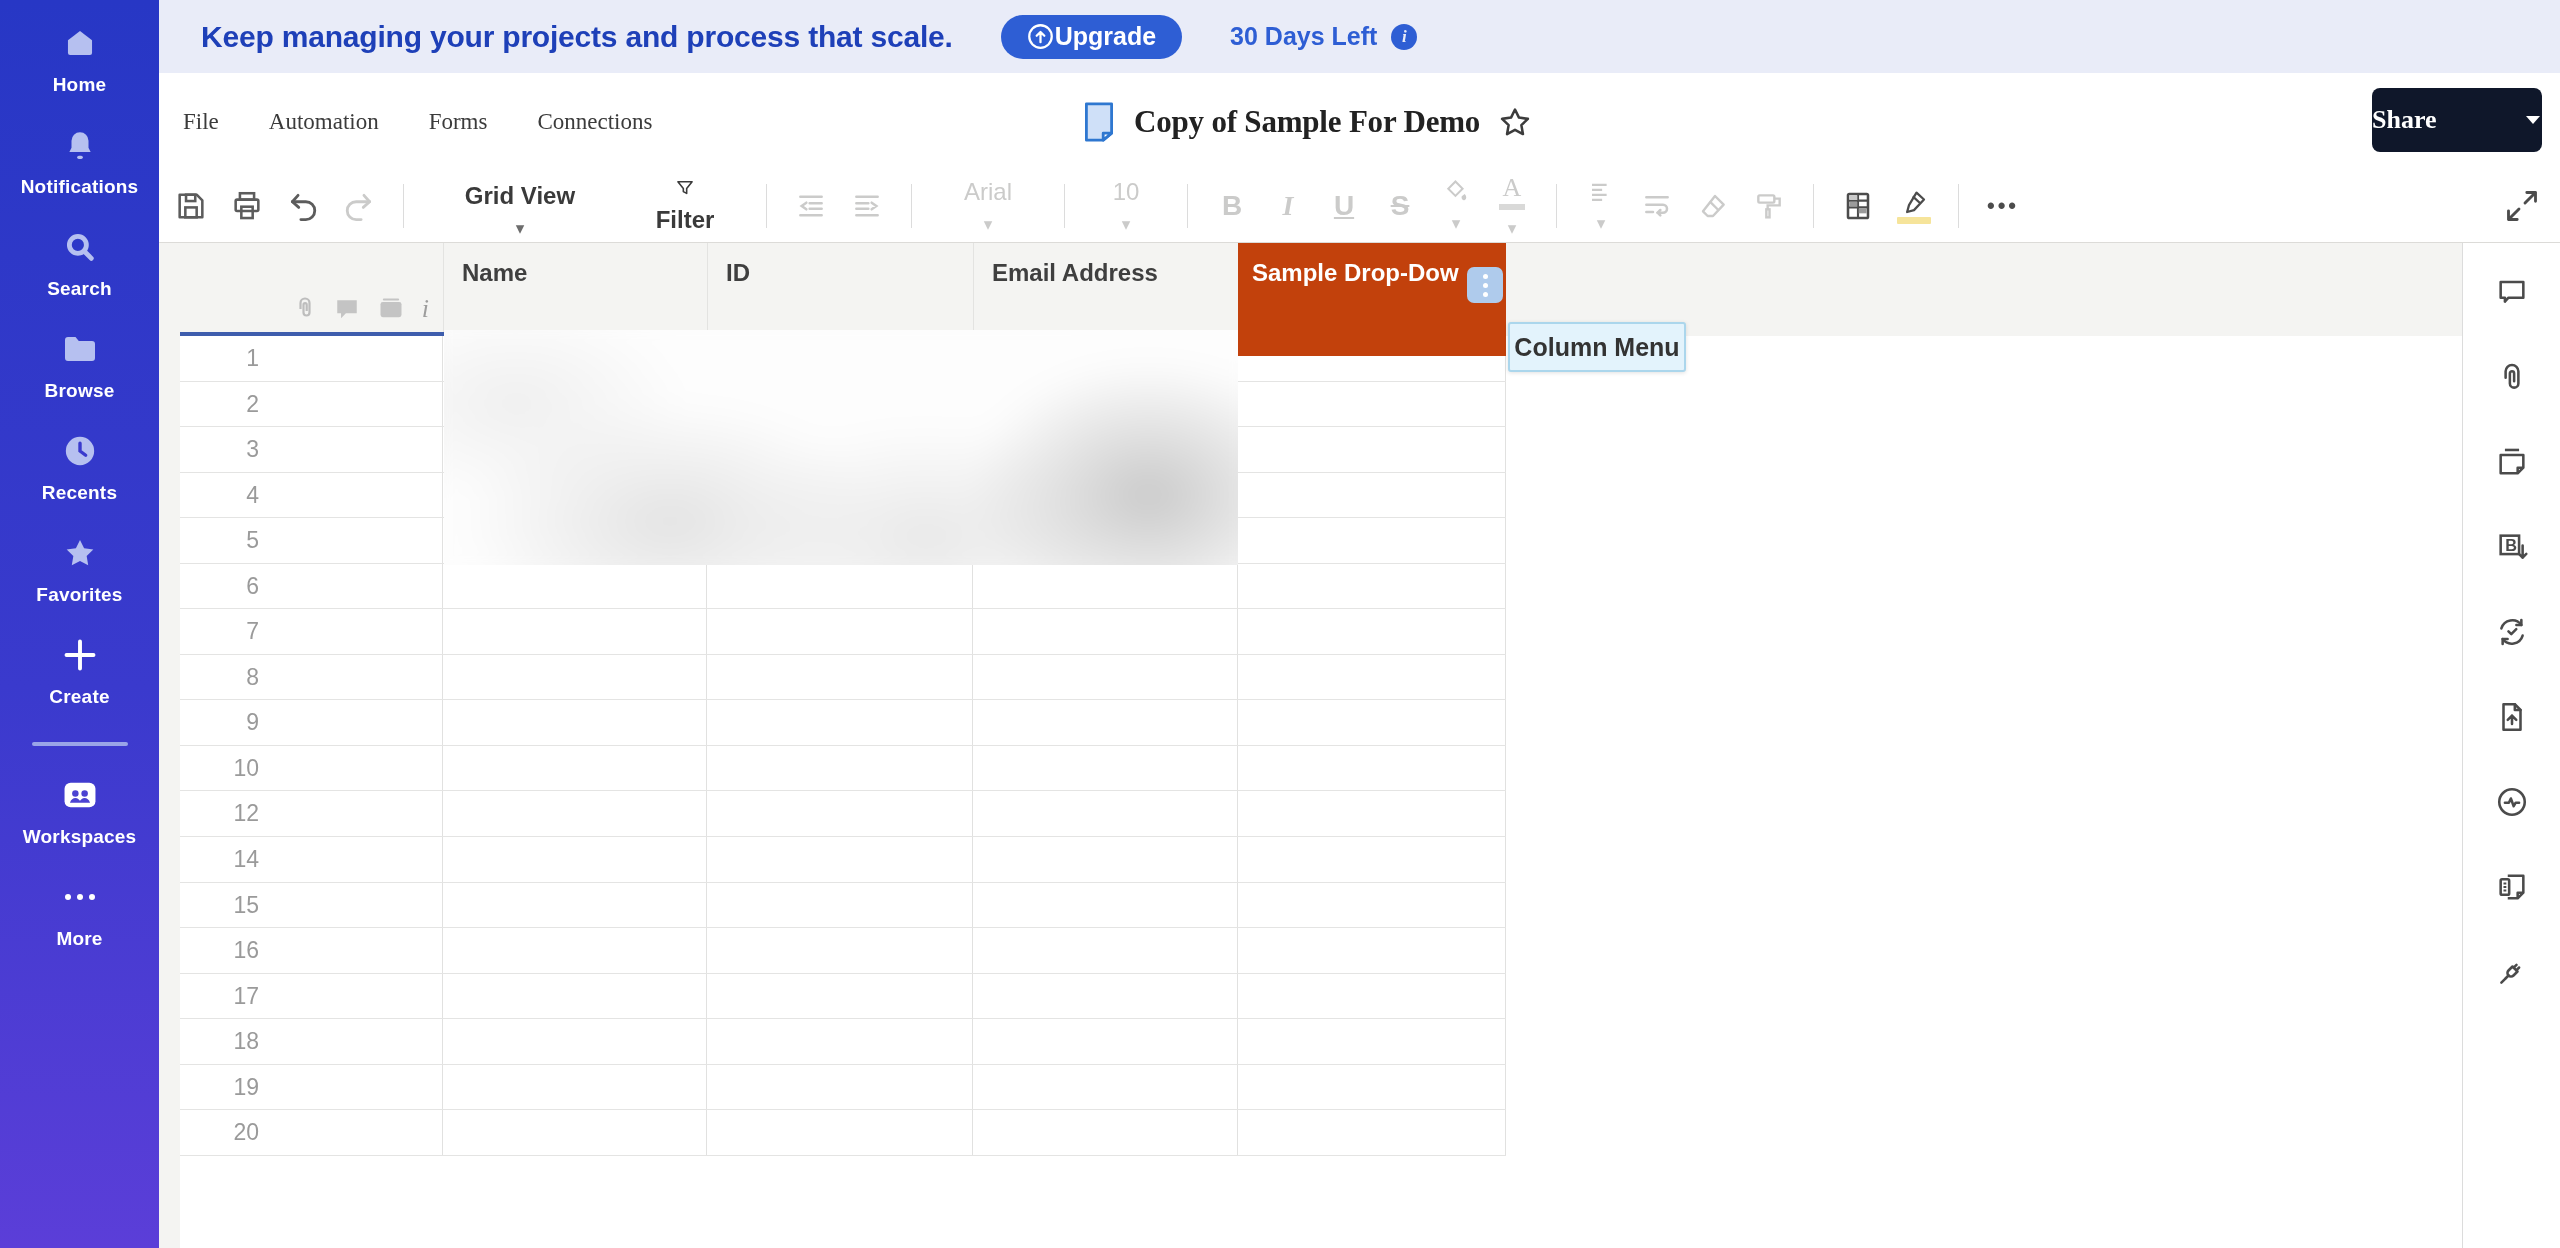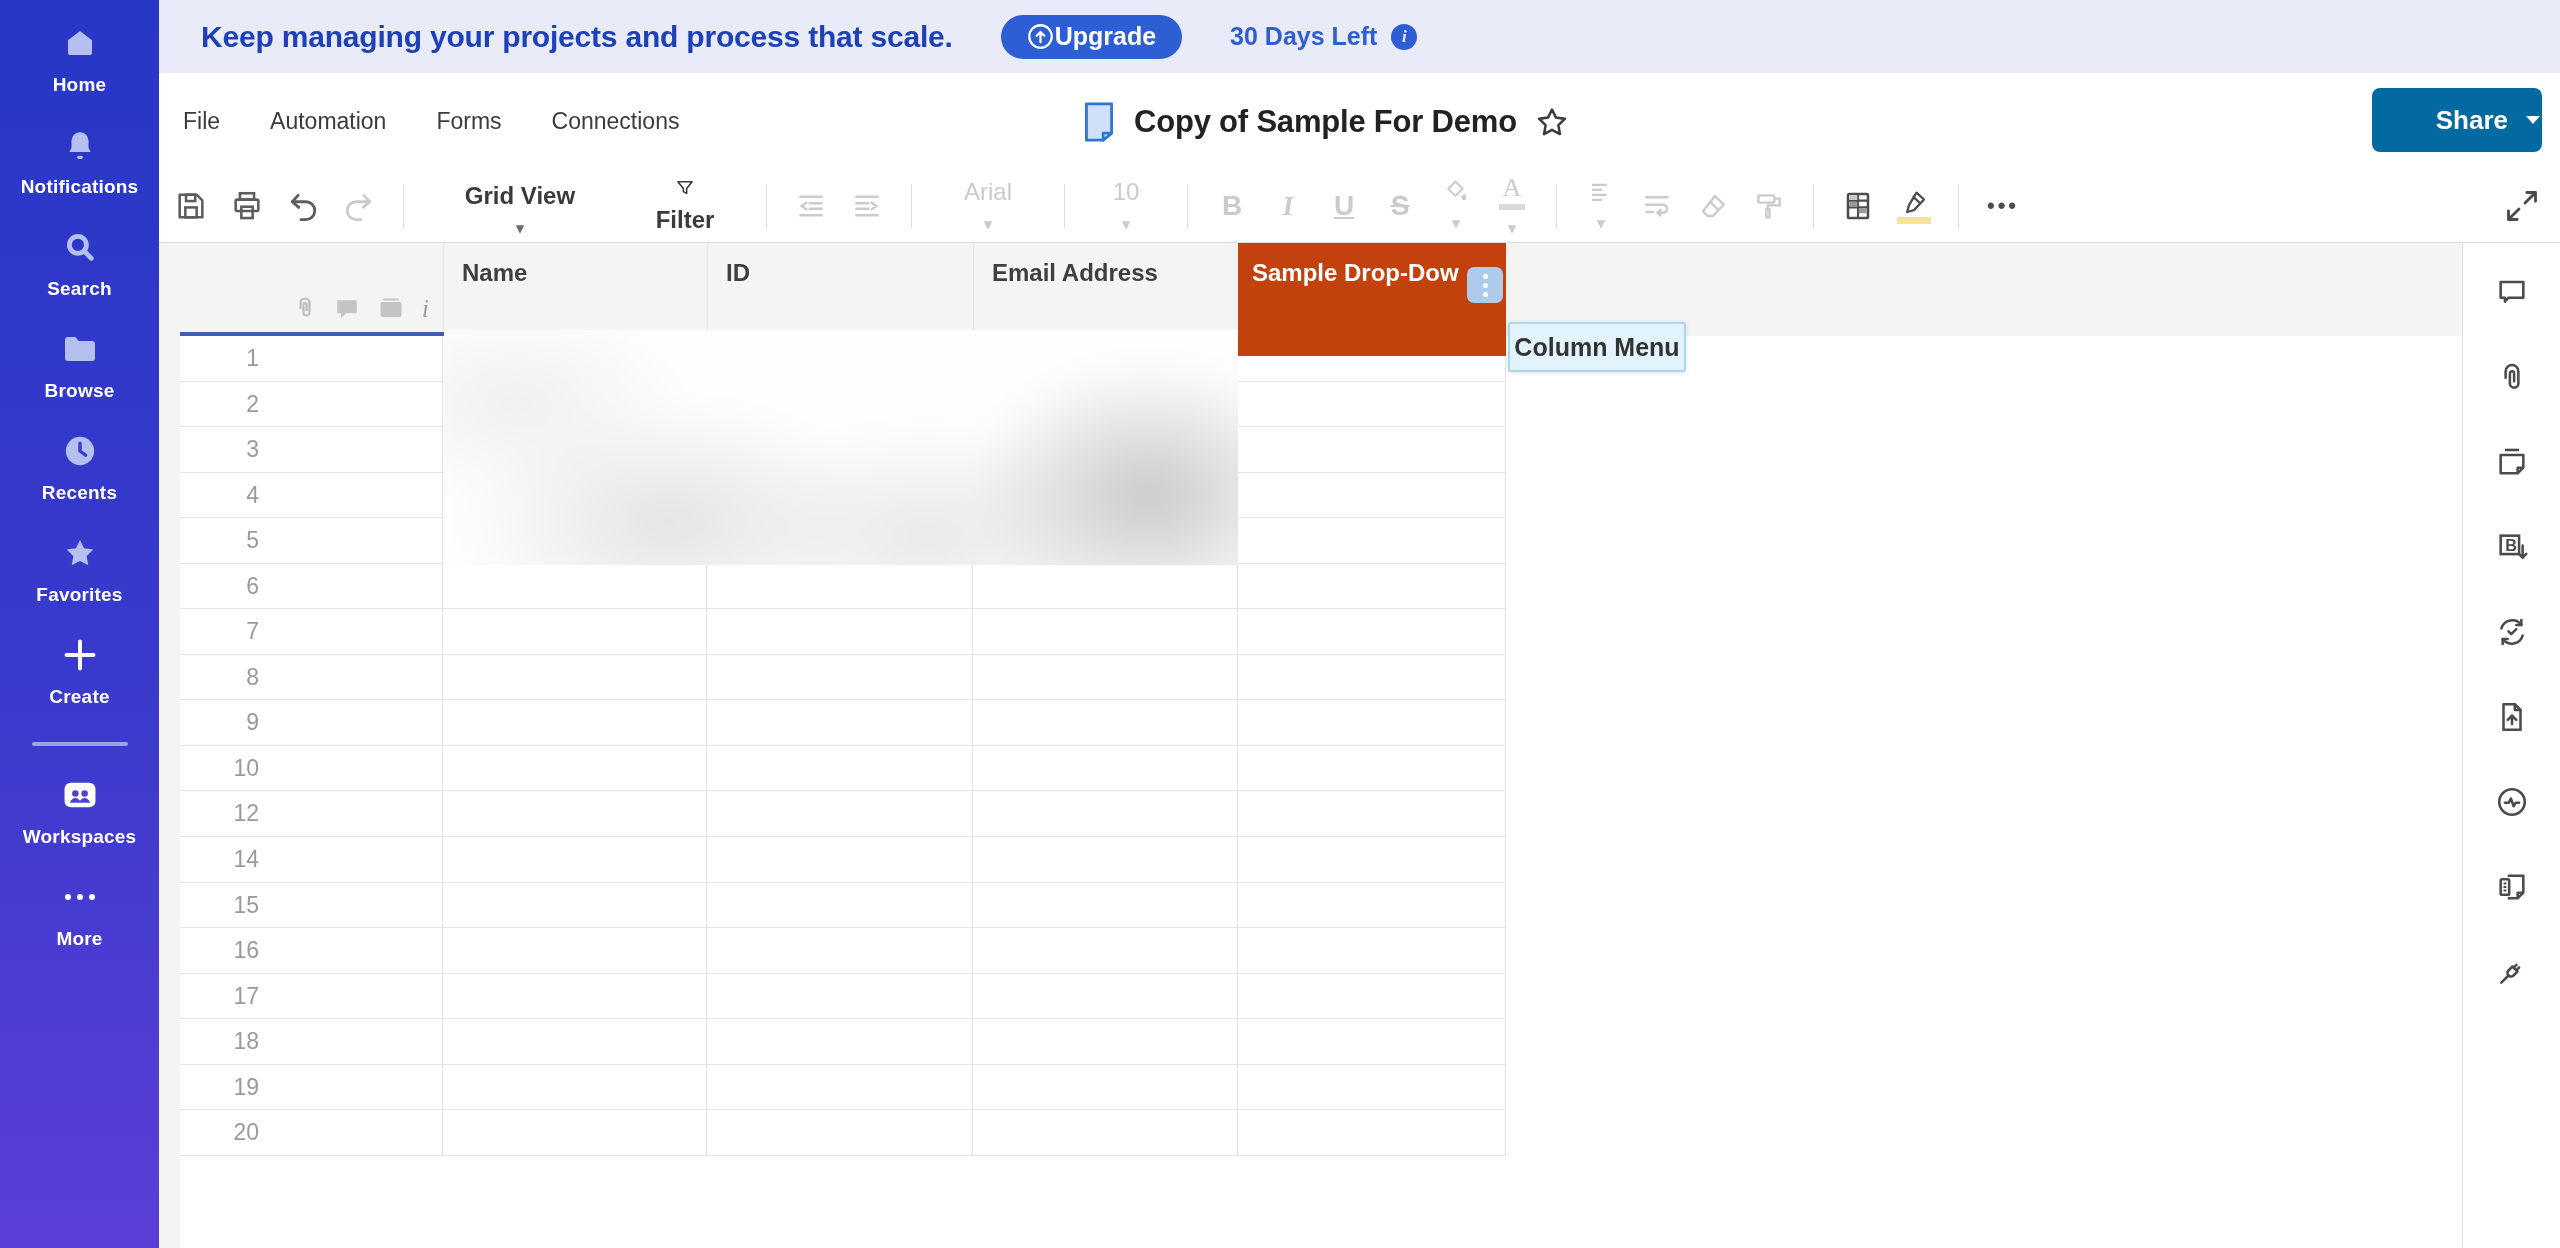--- a/index.html
+++ b/index.html
@@ -23,28 +23,28 @@
   .banner-text { color:#1e40b8; font-size:30px; font-weight:800; letter-spacing:-.2px; }
   .upgrade-btn { height:44px; border-radius:23px; background:#2e5ed4; color:#fff; border:none;
                  font-size:25px; font-weight:bold; display:flex; align-items:center; gap:1px;
                  padding:0 26px; cursor:pointer; font-family:inherit; }
   .trial { color:#2e5ed4; font-size:25px; font-weight:bold; display:flex; align-items:center; gap:14px; }
   .info-dot { width:26px; height:26px; border-radius:50%; background:#2e5ed4; color:#e9ecf8;
               font-size:17px; font-weight:bold; display:flex; align-items:center; justify-content:center;
               font-family:"Liberation Serif", serif; font-style:italic; }
 
   
-  .titlebar { position:absolute; left:137px; top:73px; width:2423px; height:97px; background:#fff; }
+  .titlebar { position:absolute; left:137px; top:73px; width:2423px; height:97px; background:#fff;font-family:Liberation Serif, serif; }
   .menus { position:absolute; left:46px; top:0; height:97px; display:flex; align-items:center; gap:50px; }
   .menu-item { font-size:23px; color:#3b3b3b; cursor:pointer; }
   .title-group { position:absolute; left:945px; top:0; height:97px; display:flex; align-items:center; gap:18px; }
   .sheet-title { font-size:31px; font-weight:bold; color:#222; letter-spacing:-.2px; }
   .share-btn { position:absolute; right:18px; top:15px; width:170px; height:64px; border:none;
-               background:#0369a1; color:#fff; border-radius:8px; font-size:26px; font-weight:bold;
-               display:flex; align-items:center; justify-content:flex-end; gap:16px; cursor:pointer;
+               background:#0f172a; color:#fff; border-radius:8px; font-size:26px; font-weight:bold;
+               display:flex; align-items:center; justify-content:space-between; gap:16px; cursor:pointer;
                font-family:inherit; }
 
   
   .toolbar { position:absolute; left:137px; top:170px; width:2423px; height:73px; background:#fff;
              border-bottom:1px solid #dcdbd8; display:flex; align-items:center; padding-left:26px; }
   .tb-btn { min-width:56px; height:56px; display:flex; align-items:center; justify-content:center;
             gap:8px; background:none; border:none; cursor:pointer; font-family:inherit;flex-direction:column; }
   .tb-lab { font-size:24px; font-weight:bold; color:#3a3a3a; }
   .tb-caret { font-size:17px; color:#6d6d6d; }
   .dis { color:#cbcbca !important; }

